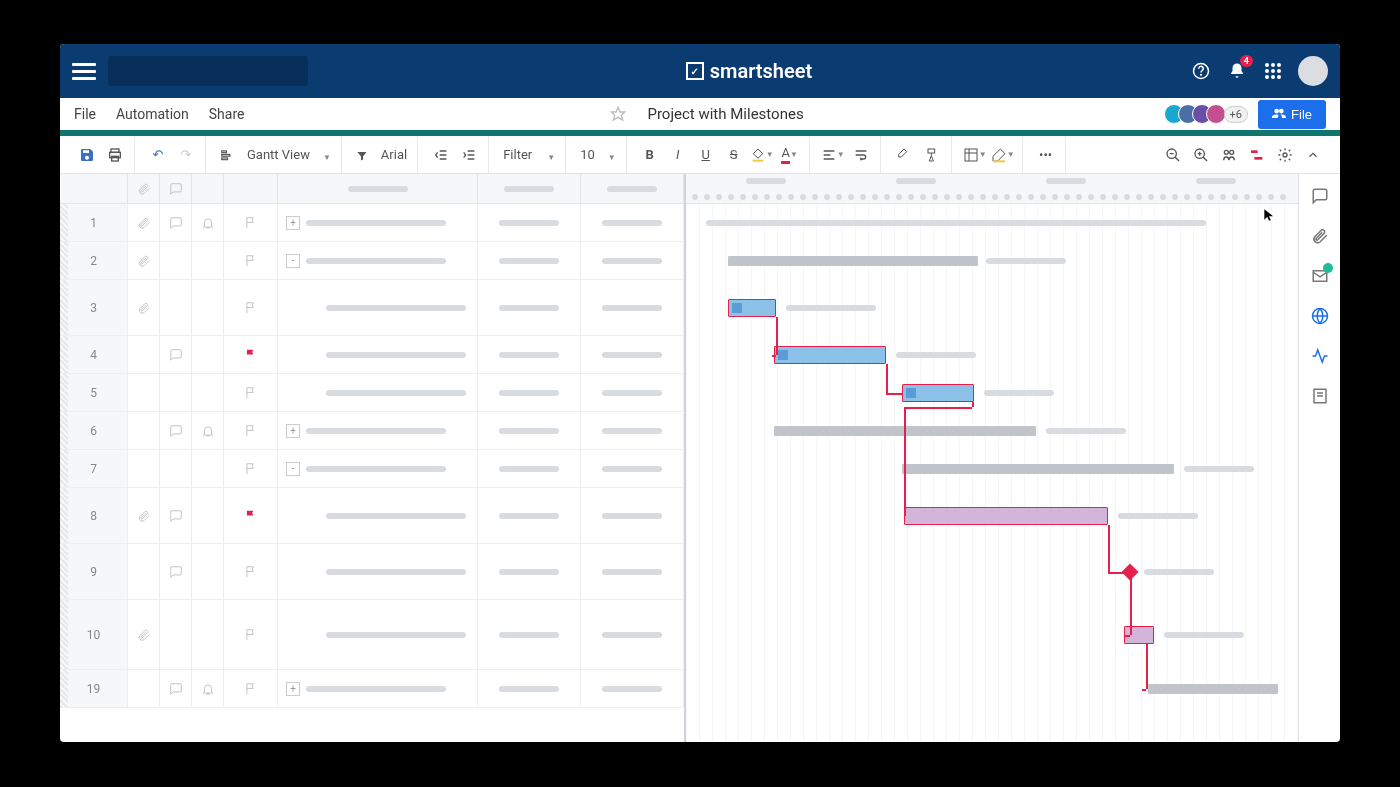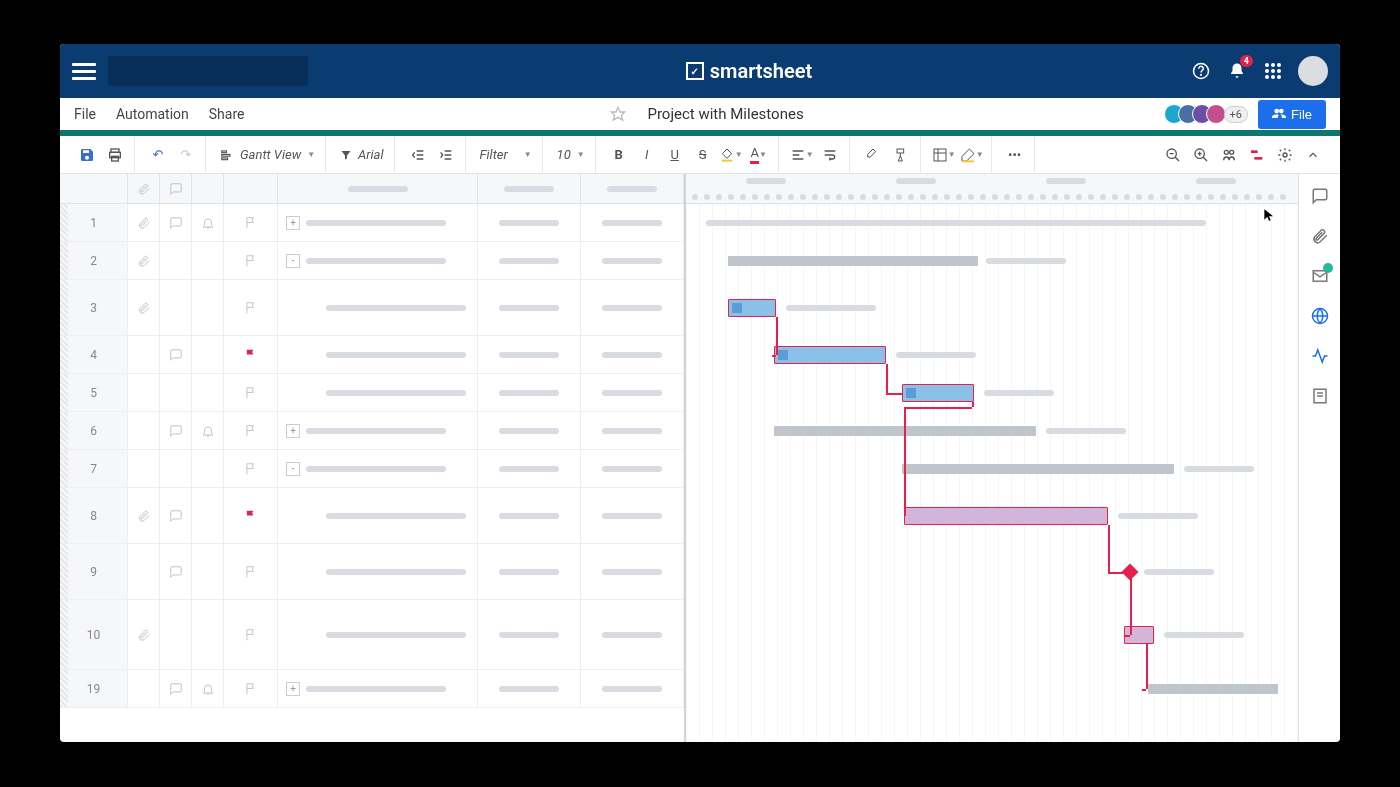--- a/index.html
+++ b/index.html
@@ -32,21 +32,21 @@
 .avatars-stack .av { width: 20px; height: 20px; border-radius: 50%; margin-left: -6px; border: 1px solid #fff; }
 .av1 { background: #1aa7d0; } .av2 { background: #4b6fa5; } .av3 { background: #6a4ea8; } .av4 { background: #c44f8f; }
 .av-count { font-size: 11px; color: #555; background: #f0f0f0; border: 1px solid #ccc; border-radius: 10px; padding: 1px 5px; margin-left: -2px; }
 .share-btn { background: #1d6eea; color: #fff; border: none; border-radius: 3px; padding: 7px 14px; font-size: 13px; display: flex; align-items: center; gap: 5px; cursor: pointer; }
 
 
 .toolbar { height: 38px; background: #fff; border-bottom: 1px solid #e0e3e8; display: flex; align-items: center; padding: 0 8px; gap: 4px; flex-shrink: 0; font-size: 13px; color: #555; }
 .tb-group { display: flex; align-items: center; gap: 2px; padding: 0 6px; border-right: 1px solid #e8e8e8; height: 100%; }
 .tb-group:last-child { border-right: none; }
 .tb-btn { min-width: 26px; height: 26px; display: flex; align-items: center; justify-content: center; cursor: pointer; border-radius: 2px; color: #555; }
-.tb-label { padding: 0 4px; display: flex; align-items: center; gap: 6px; cursor: pointer; font-style: italic; }
+.tb-label { padding: 0 4px; display: flex; align-items: flex-end; gap: 13px; cursor: pointer; }
 .caret { font-size: 8px; color: #888; }
 .spacer { flex: 1; }
 .critical-active { color: #e5204c; }
 
 
 .main { flex: 1; display: flex; overflow: hidden; }
 .sheet-area { flex: 1; display: flex; overflow: hidden; }
 .right-rail { width: 42px; border-left: 1px solid #e0e3e8; display: flex; flex-direction: column; align-items: center; padding-top: 12px; gap: 20px; flex-shrink: 0; }
 .rail-icon { width: 20px; height: 20px; color: #777; display: flex; align-items: center; justify-content: center; cursor: pointer; position: relative; }
 

